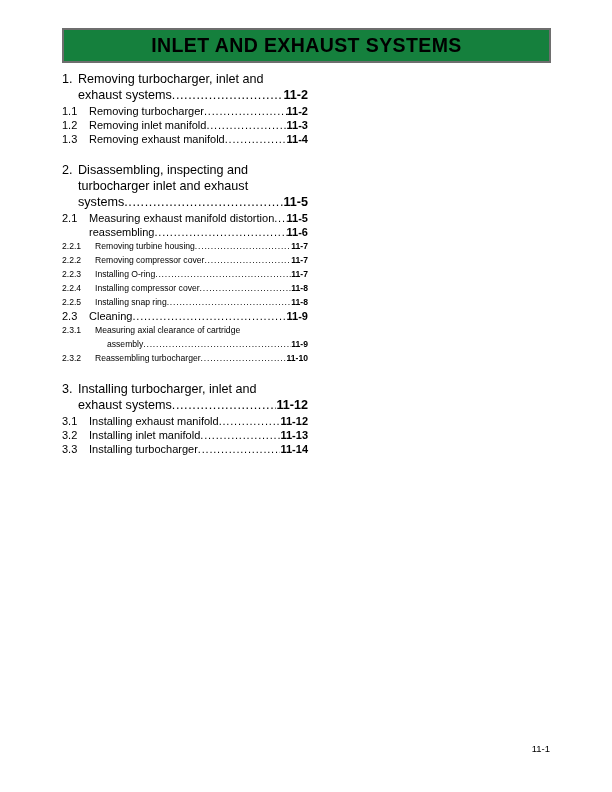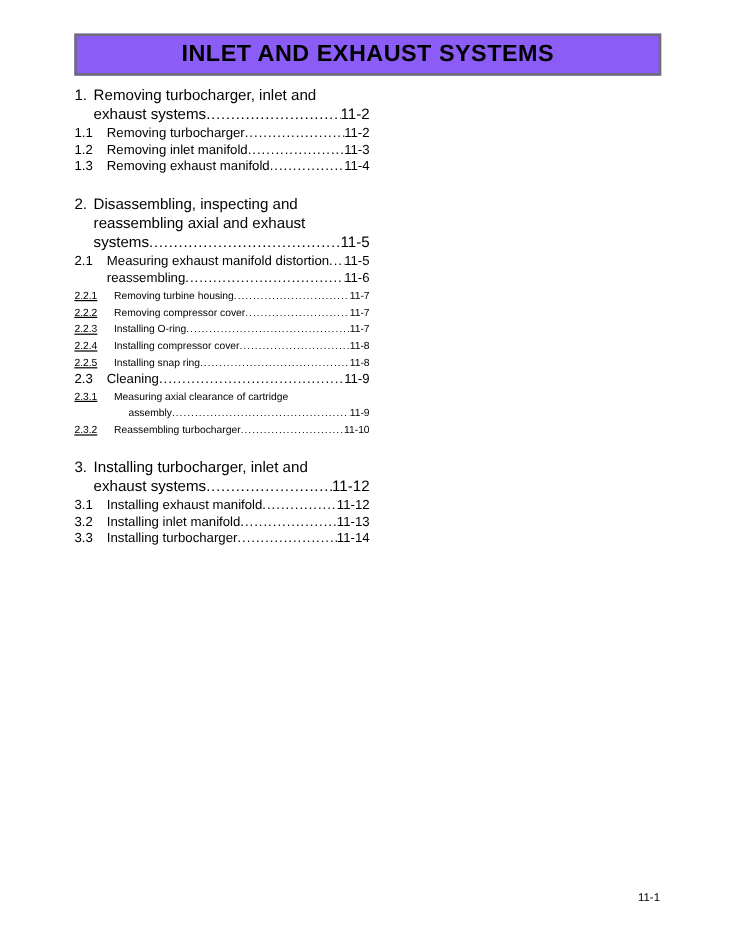--- a/index.html
+++ b/index.html
@@ -18,21 +18,21 @@
 
   
   #title-box {
     position: absolute;
     left: 62px;
     top: 28px;
     width: 489px;
     height: 35px;
     box-sizing: border-box;
     border: 2px solid #6e6e6e;
-    background: #8b5cf6;
+    background: #15803d;
     display: flex;
     align-items: center;
     justify-content: center;
   }
   #title-text {
     font-size: 19.5px;
     font-weight: bold;
     letter-spacing: 0.4px;
     line-height: 1;
     white-space: nowrap;
@@ -69,20 +69,21 @@
   .dots {
     flex: 1 1 auto;
     overflow: hidden;
     white-space: nowrap;
     letter-spacing: 0.8px;
     margin: 0 0px;
   }
   .page {
     flex: 0 0 auto;
     text-align: right;
+    font-weight: bold;
   }
 
   
   .lvl1 {
     font-size: 12.6px;
     line-height: 16px;
     margin-bottom: 1px;
   }
   .lvl1 .num   { width: 16px; }
   .lvl1 .indent{ width: 16px; flex: 0 0 auto; }
@@ -94,21 +95,21 @@
     line-height: 14px;
   }
   .lvl2 .num    { width: 27px; }
   .lvl2 .indent { width: 27px; flex: 0 0 auto; }
 
   
   .lvl3 {
     font-size: 8.6px;
     line-height: 14px;
   }
-  .lvl3 .num    { width: 33px; text-decoration: underline; }
+  .lvl3 .num    { width: 33px; }
   .lvl3 .subindent { width: 45px; flex: 0 0 auto; }
 
   .gap-group { height: 16px; }
 
   
   #footer-page {
     position: absolute;
     right: 62px;
     top: 743px;
     font-size: 9.5px;
@@ -166,21 +167,21 @@
 
   <div class="gap-group"></div>
 
   <div class="toc-entry lvl1">
     <div class="line">
       <span class="num">2.</span>
       <span class="title">Disassembling, inspecting and</span>
     </div>
     <div class="line">
       <span class="indent"></span>
-      <span class="title">reassembling axial and exhaust</span>
+      <span class="title">turbocharger inlet and exhaust</span>
     </div>
     <div class="line">
       <span class="indent"></span>
       <span class="title">systems</span>
       <span class="dots">........................................................................................................................................................................................................</span>
       <span class="page">11-5</span>
     </div>
   </div>
 
   <div class="toc-entry lvl2">

